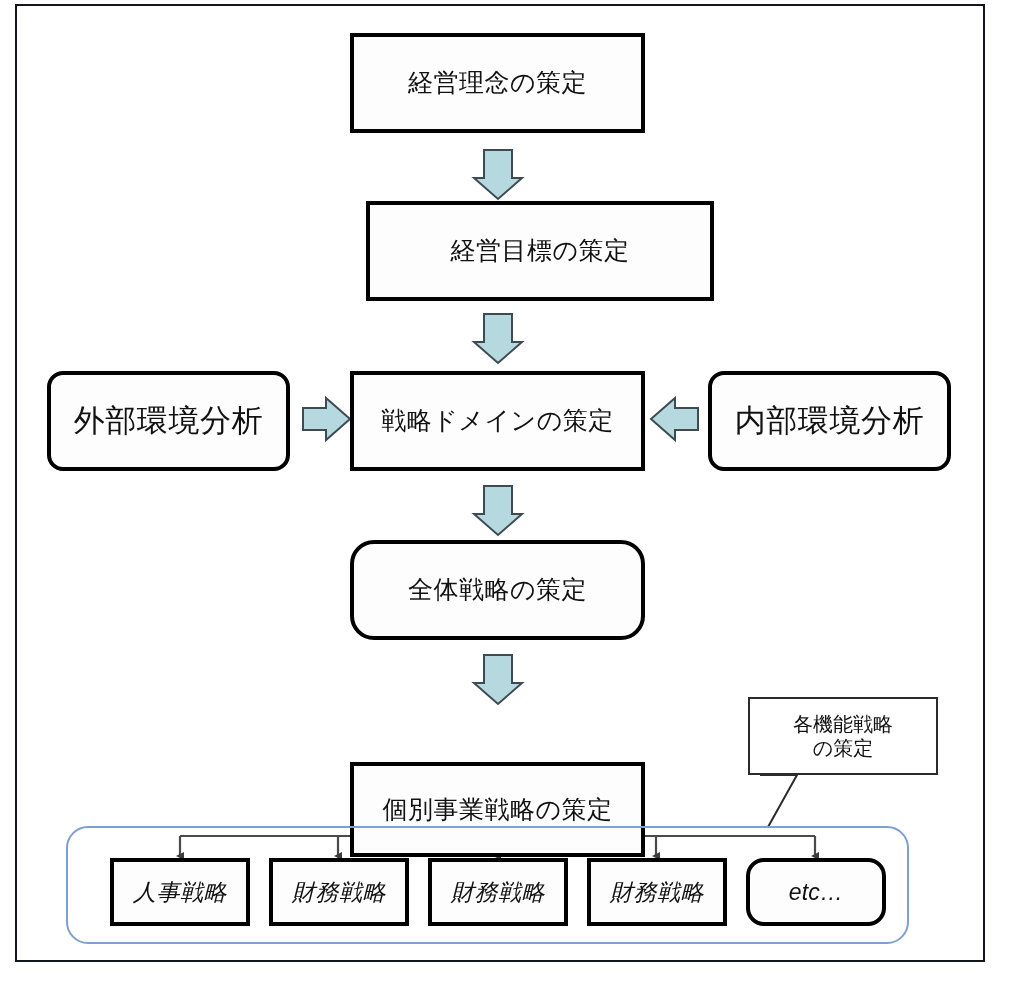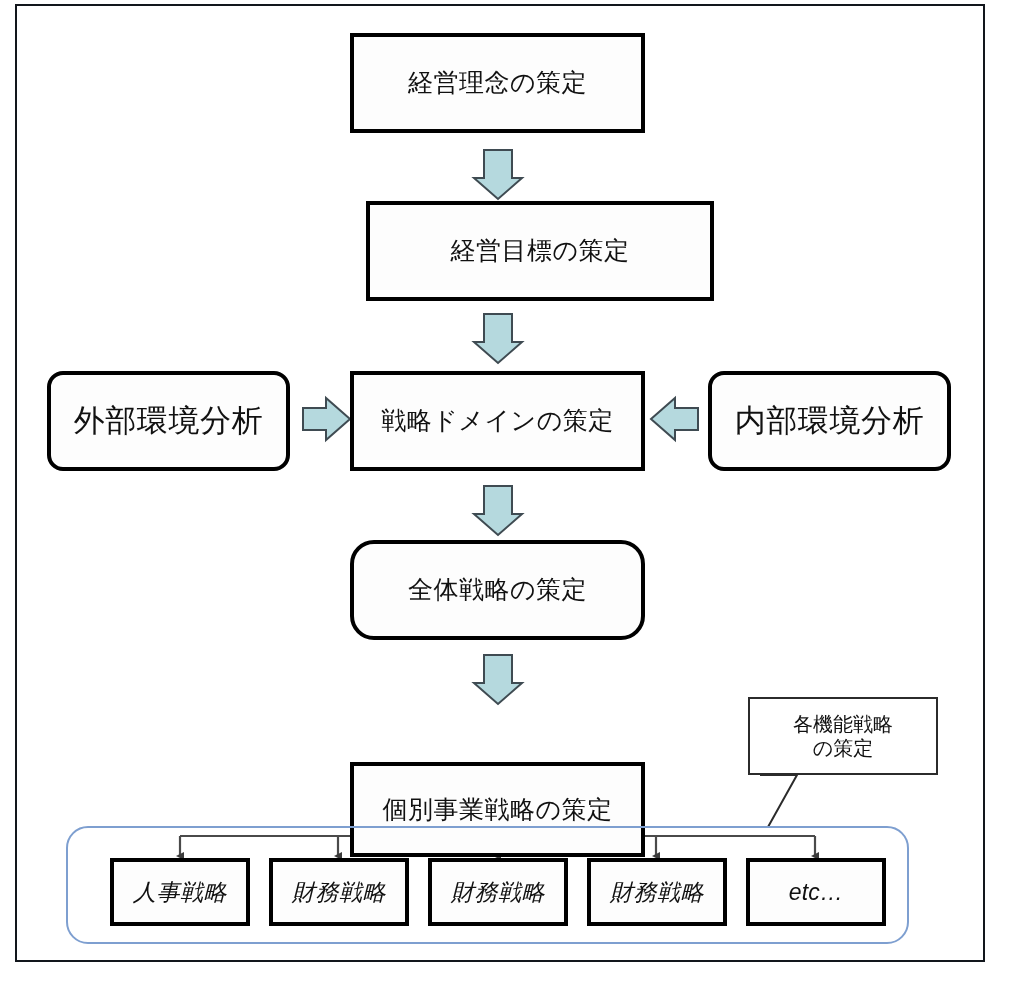--- a/index.html
+++ b/index.html
@@ -189,17 +189,17 @@
   </div>
 
   <div class="node leaf" style="left:428px; top:858px; width:140px; height:68px;">
     <span>財務戦略</span>
   </div>
 
   <div class="node leaf" style="left:587px; top:858px; width:140px; height:68px;">
     <span>財務戦略</span>
   </div>
 
-  <div class="node leaf etc" style="left:746px; top:858px; width:140px; height:68px;">
+  <div class="node leaf etc" style="left:746px; top:858px; width:140px; height:68px;border-radius:18px;">
     <span>etc…</span>
   </div>
 
 </div>
 
 </body></html>

